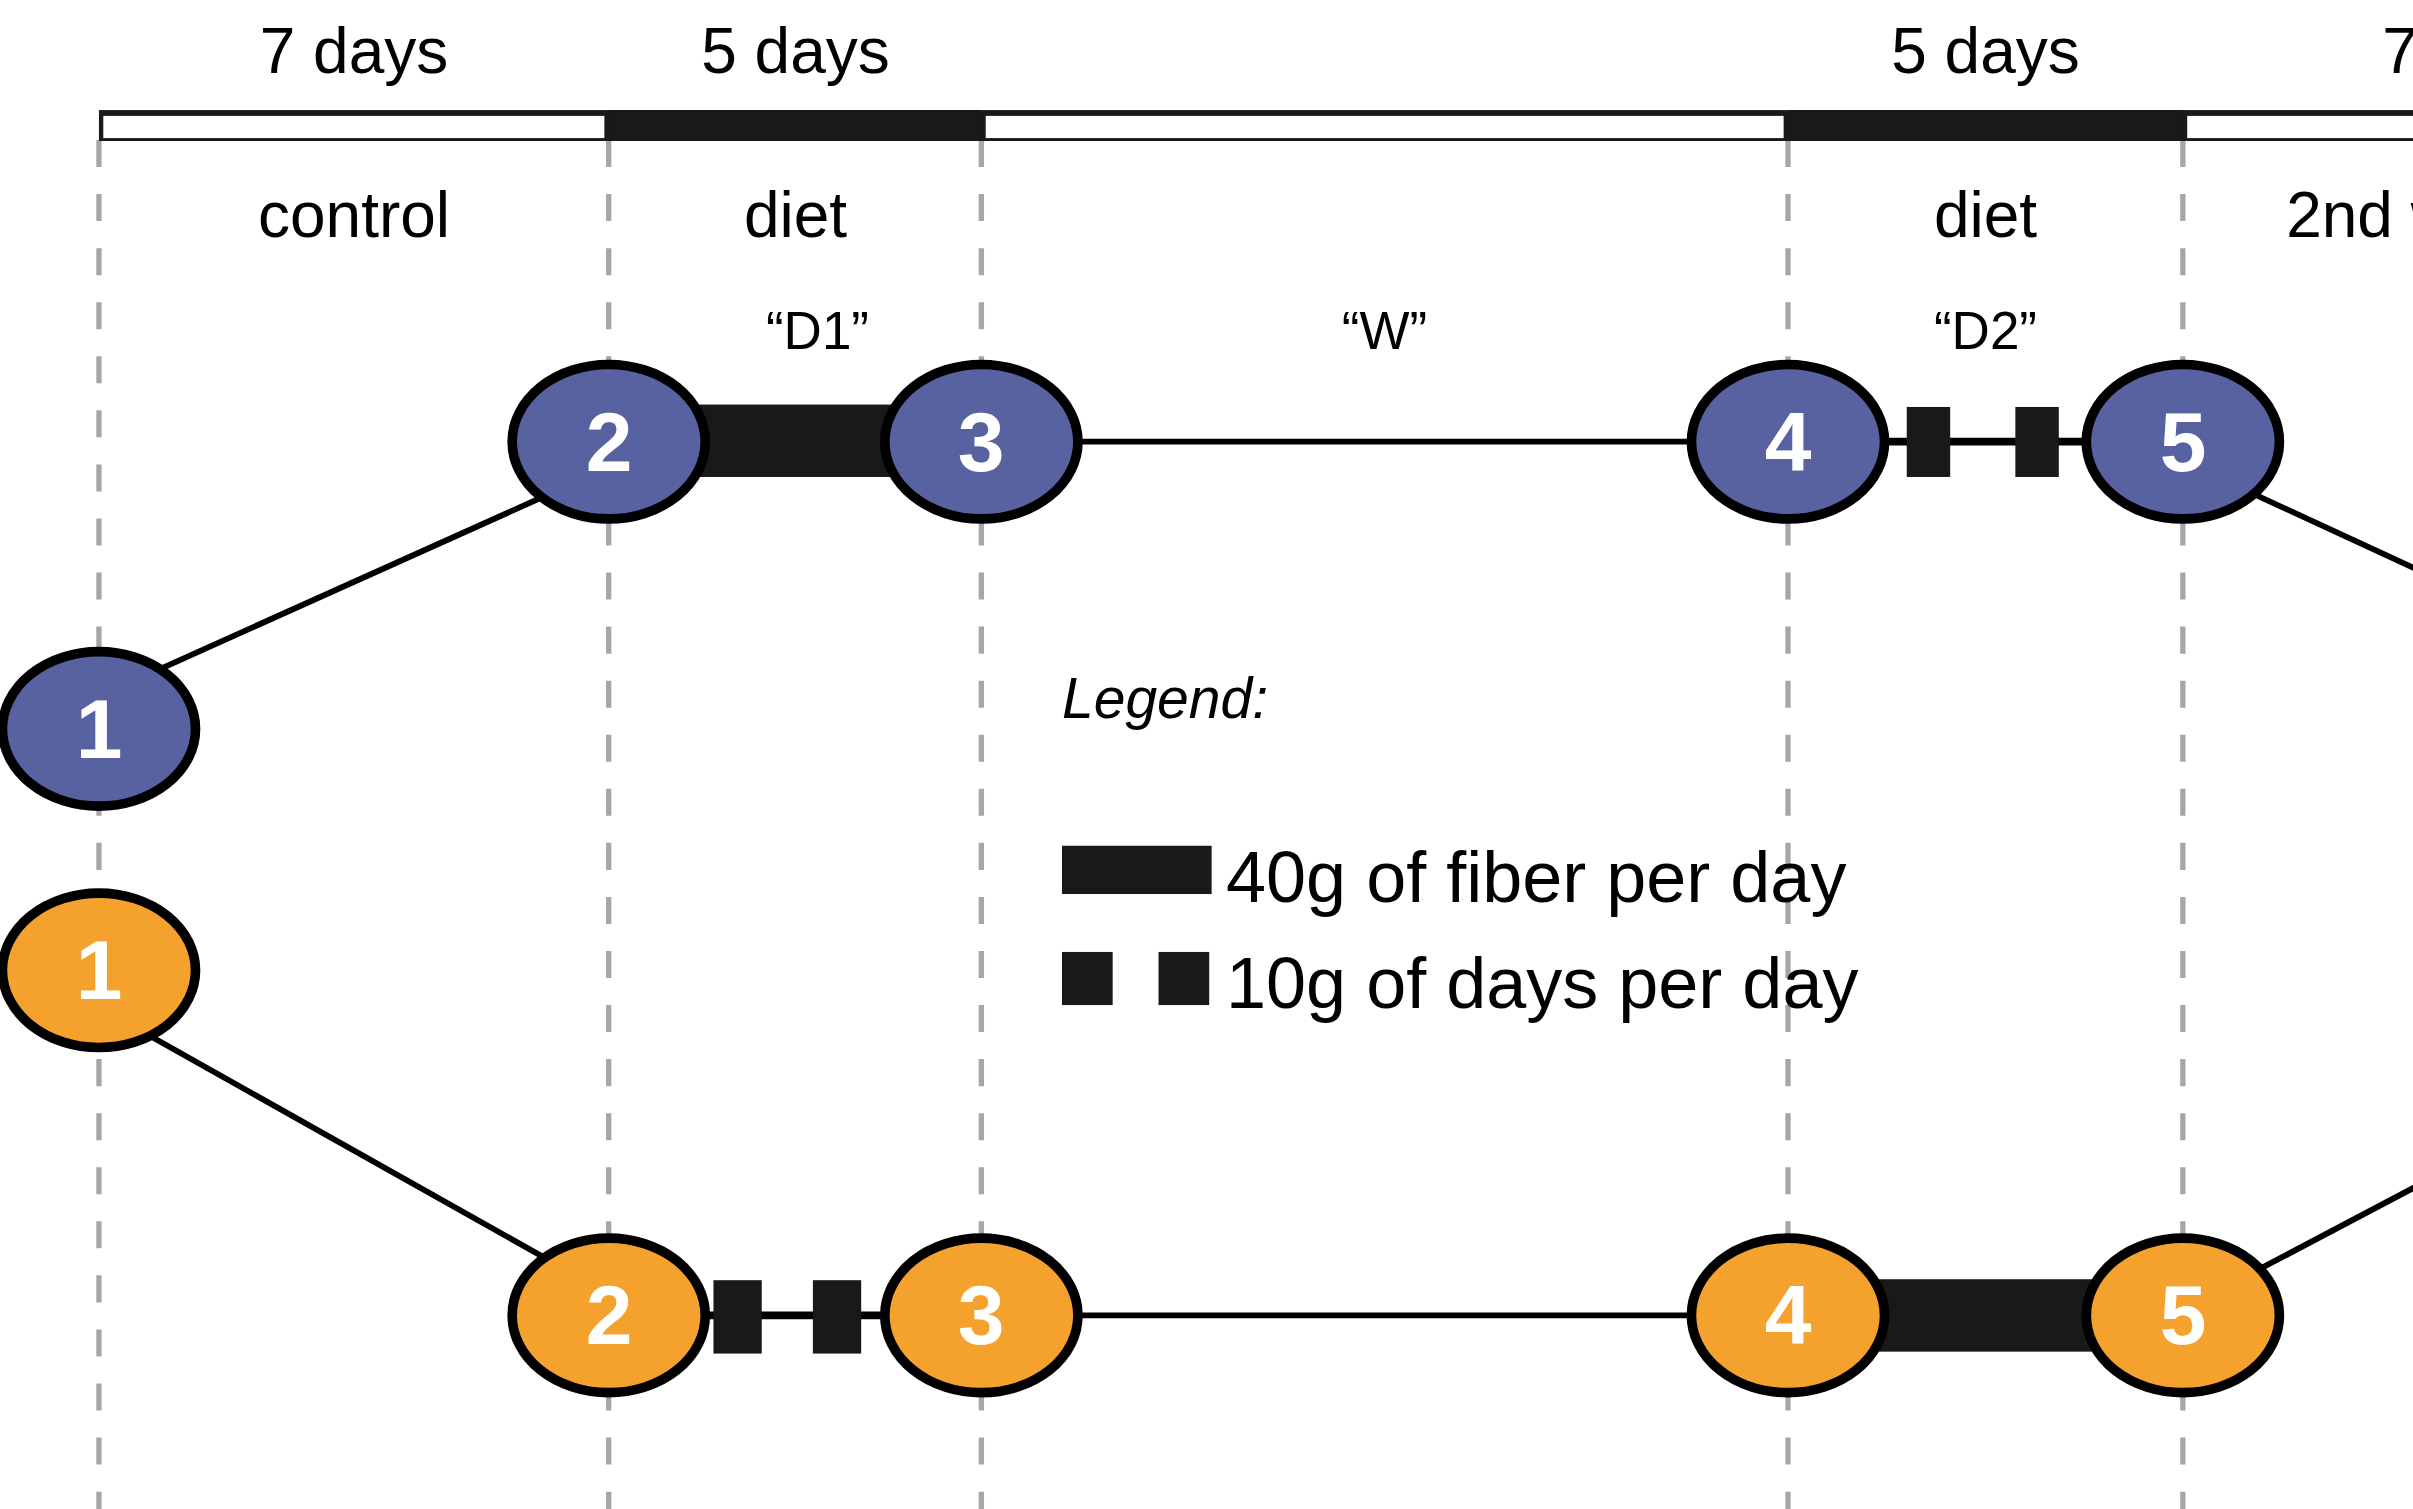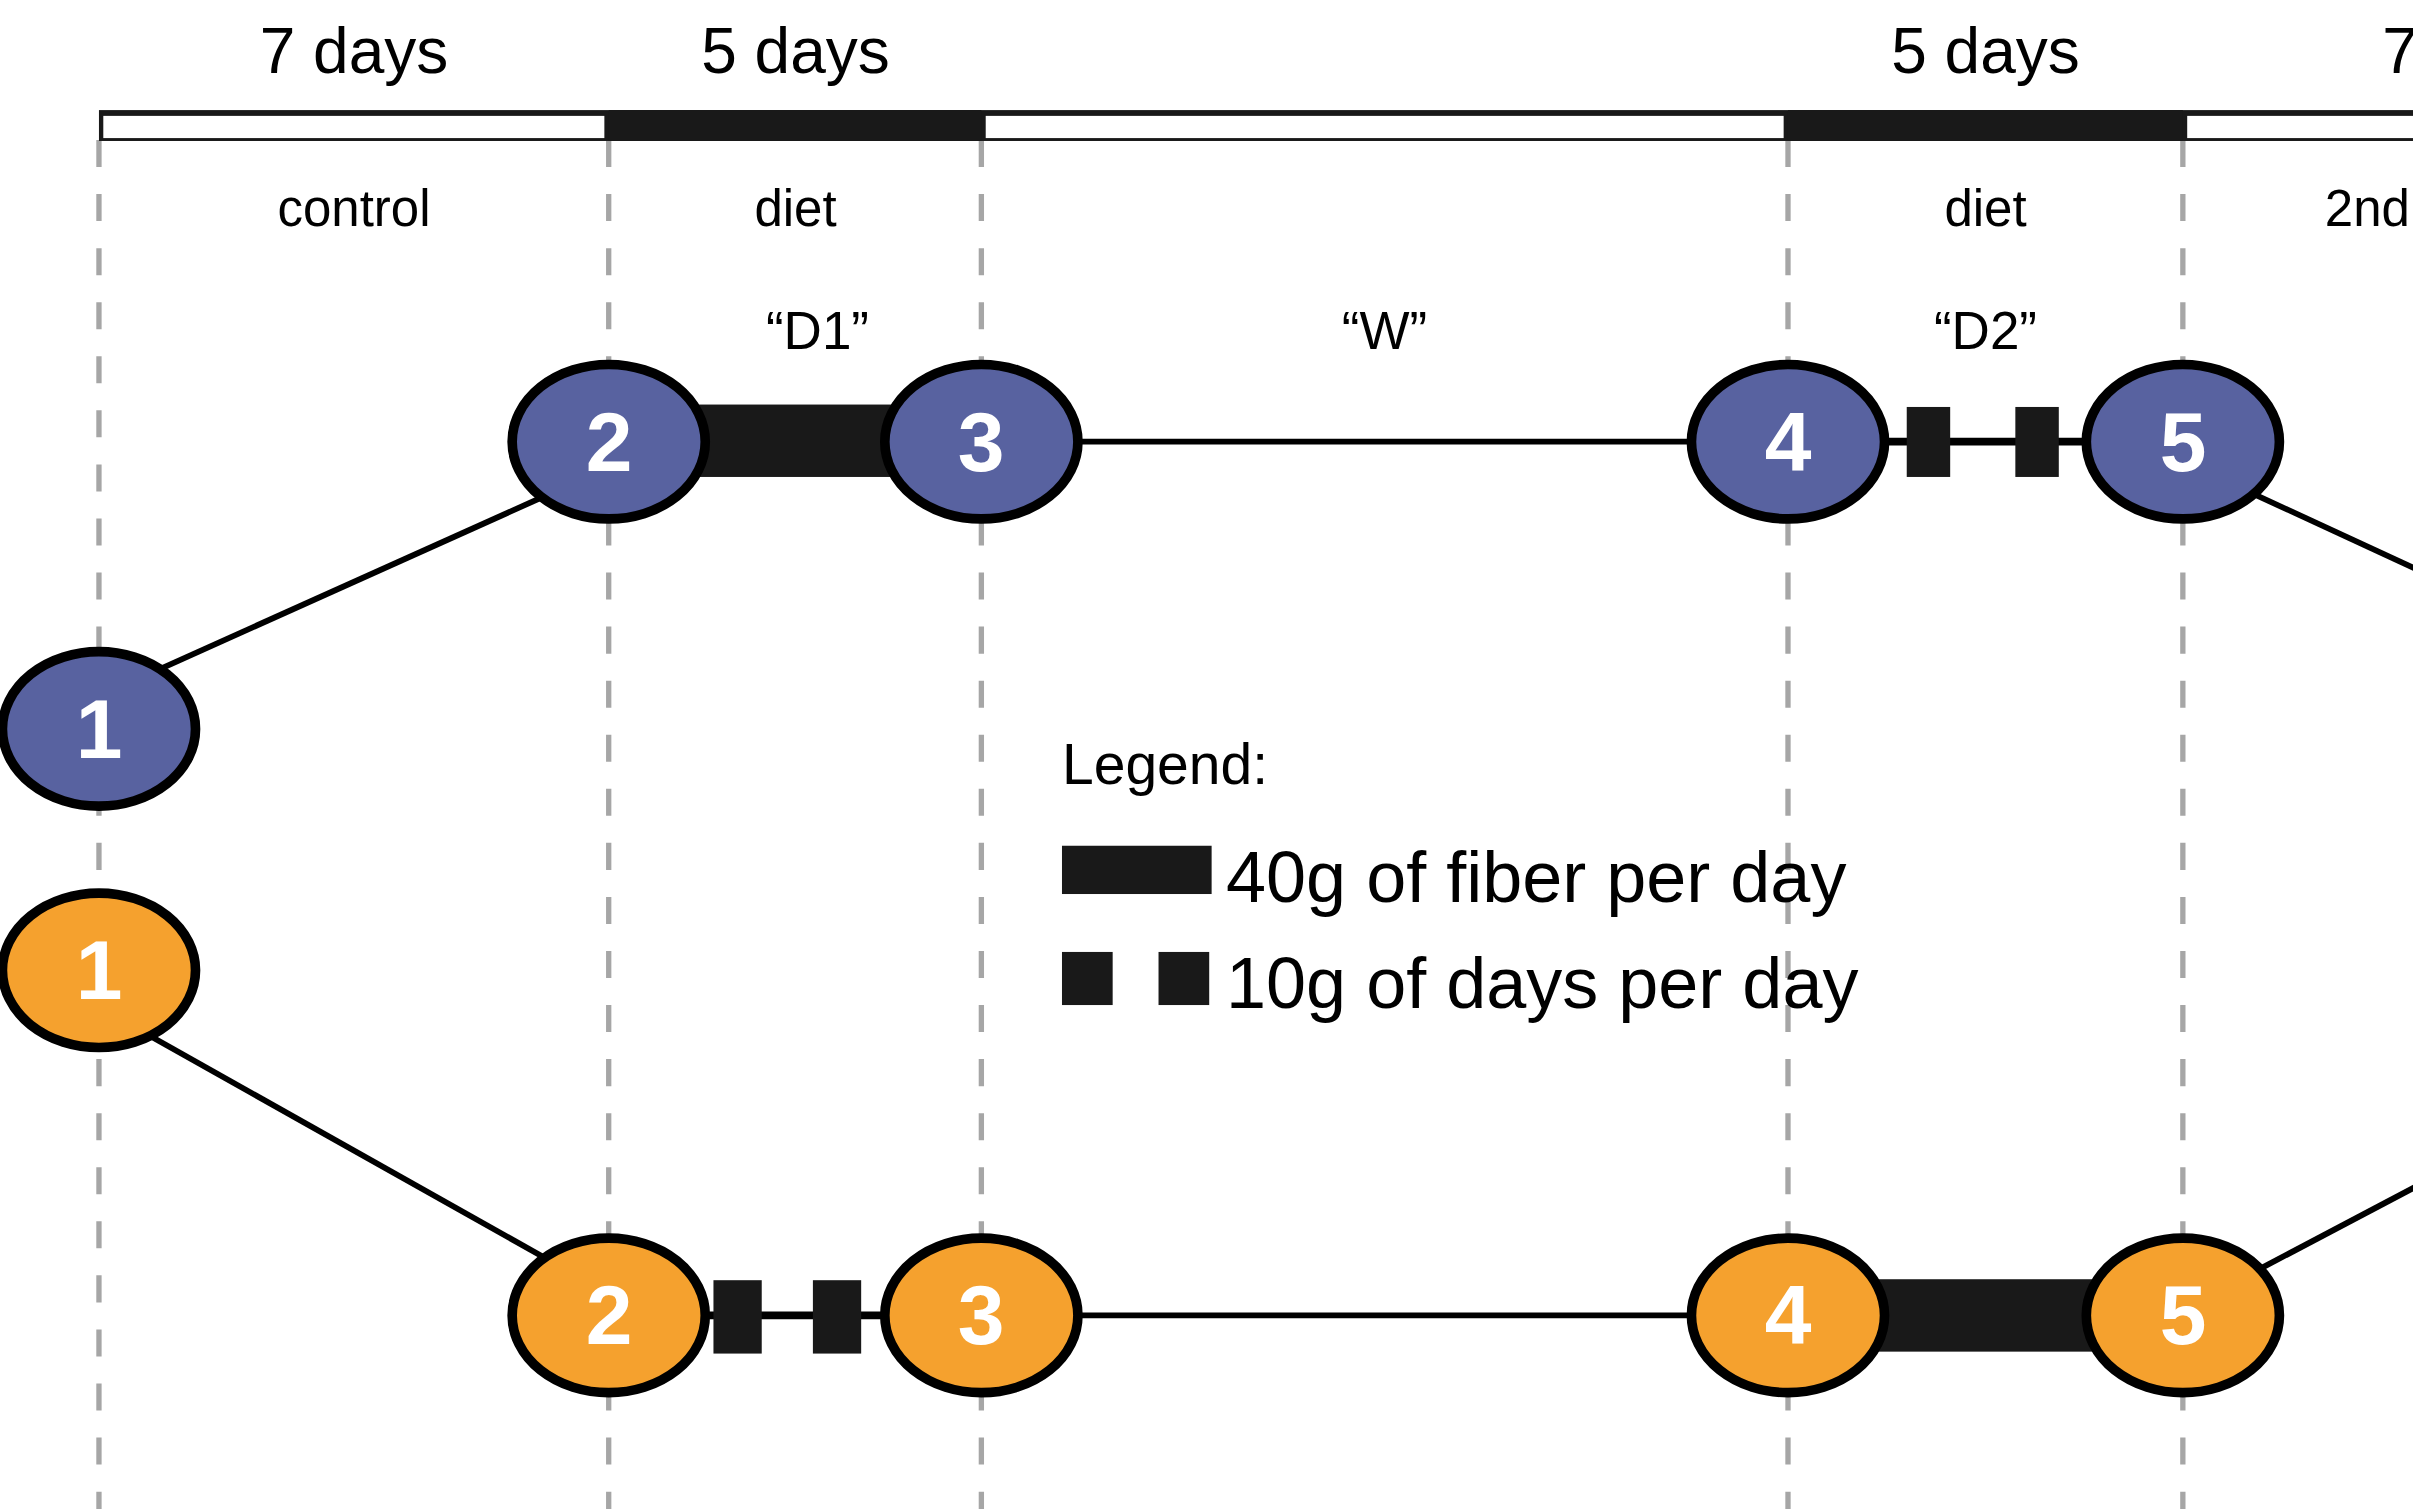--- a/index.html
+++ b/index.html
@@ -1,20 +1,20 @@
 <!DOCTYPE html>
 <html style="font-size:7.7px"><head>
 <meta charset="utf-8">
 <style>
   html,body{margin:0;padding:0;background:#fff;}
   body{width:2877px;height:1510px;font-family:"Liberation Sans",sans-serif;}
   #stage{position:relative;width:2877px;height:1510px;overflow:hidden;background:#fff;}
   svg.layer{position:absolute;left:0;top:0;width:2877px;height:1510px;}
   .dayLbl{position:absolute;text-align:center;font-size:64px;color:#000;line-height:1;white-space:nowrap;}
-  .periodLbl{position:absolute;text-align:center;font-size:51px;color:#000;line-height:1;white-space:nowrap;}
+  .periodLbl{position:absolute;text-align:center;font-size:64px;color:#000;line-height:1;white-space:nowrap;}
   .quoteLbl{position:absolute;text-align:center;font-size:53px;color:#000;line-height:1;white-space:nowrap;}
   .nodeNum{position:absolute;color:#fff;font-size:84px;font-weight:bold;line-height:1;text-align:center;
            transform:translate(-50%,-50%);white-space:nowrap;pointer-events:none;}
   .legendTitle{position:absolute;font-size:57px;color:#000;line-height:1;white-space:nowrap;}
   .legendText{position:absolute;font-size:72px;color:#000;line-height:1;white-space:nowrap;}
 </style>
 </head>
 <body>
 
 <div id="stage">
@@ -116,18 +116,18 @@
   <div class="nodeNum" style="left:981px;top:442px;">3</div>
   <div class="nodeNum" style="left:1788px;top:442px;">4</div>
   <div class="nodeNum" style="left:2183px;top:442px;">5</div>
 
   <div class="nodeNum" style="left:99px;top:970px;">1</div>
   <div class="nodeNum" style="left:609px;top:1315px;">2</div>
   <div class="nodeNum" style="left:981px;top:1315px;">3</div>
   <div class="nodeNum" style="left:1788px;top:1315px;">4</div>
   <div class="nodeNum" style="left:2183px;top:1315px;">5</div>
 
-  <div class="legendTitle" style="left:1062px;top:736px;">Legend:</div>
+  <div class="legendTitle" style="left:1062px;top:670px;font-style:italic;">Legend:</div>
   <div class="legendText" style="left:1226px;top:841px;">40g of fiber per day</div>
   <div class="legendText" style="left:1226px;top:947px;">10g of days per day</div>
 
 </div>
 
 
 </body></html>

